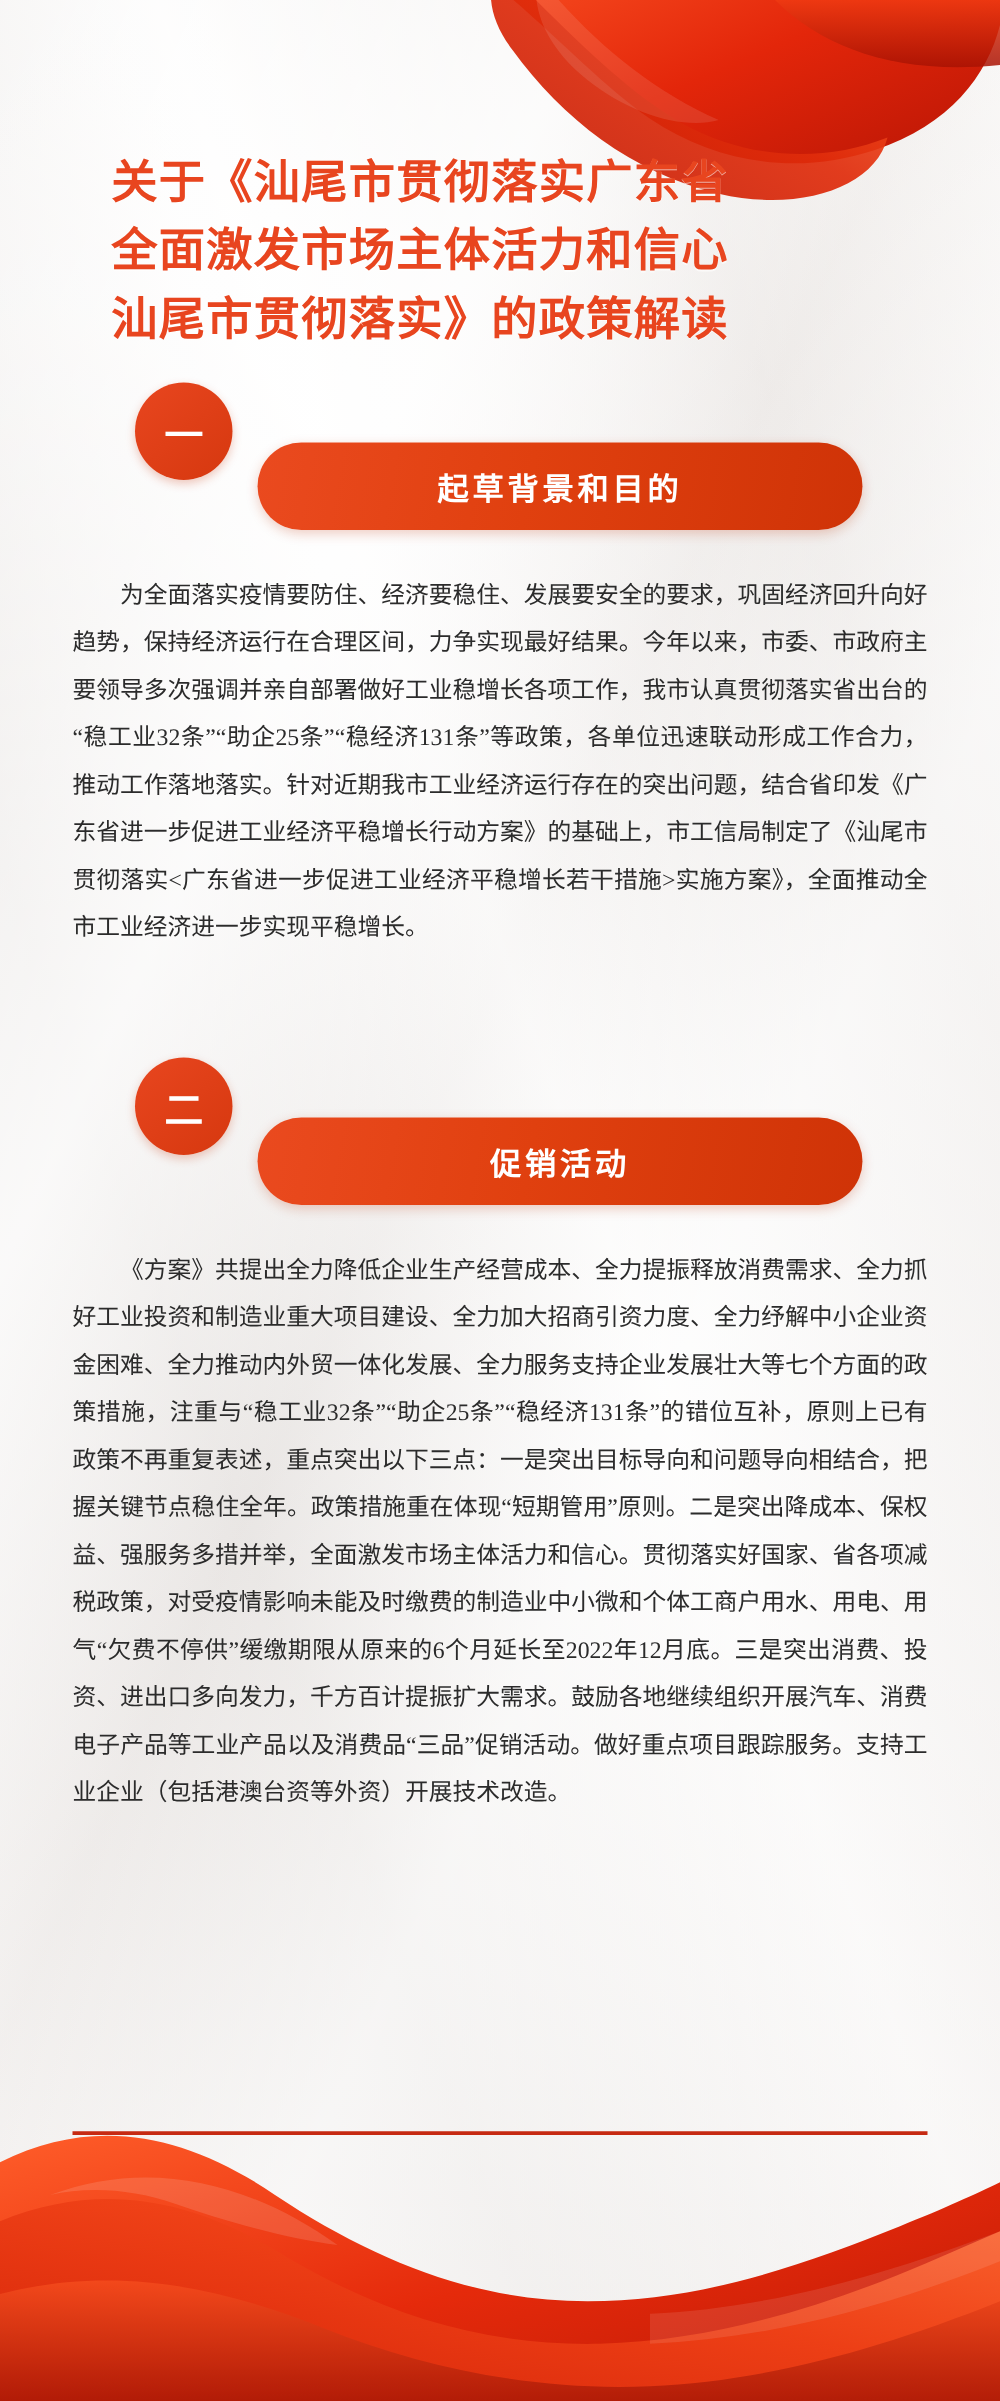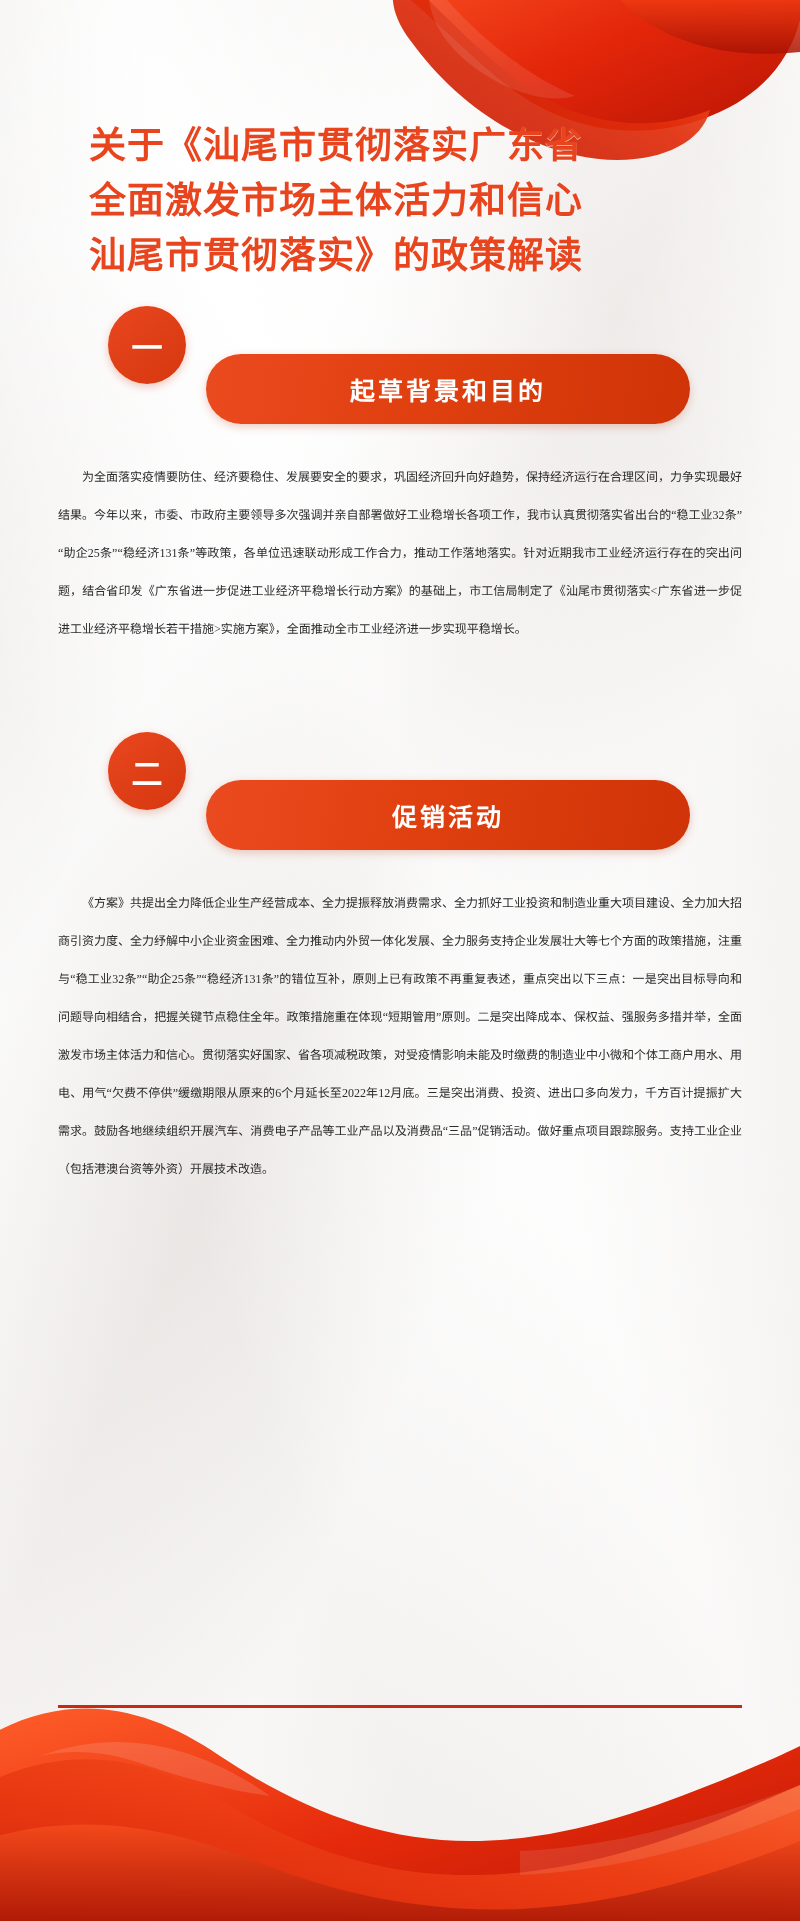--- a/index.html
+++ b/index.html
@@ -107,21 +107,21 @@
     color: #ffffff;
     font-size: 25px;
     font-weight: bold;
     letter-spacing: 3px;
   }
 
   
   .para {
     width: 800px;
     padding: 0 58px;
-    font-size: 12px;
+    font-size: 19px;
     line-height: 38px;
     color: #2b2b2b;
     text-align: justify;
     text-justify: inter-ideograph;
     text-indent: 2em;
     font-family: "Liberation Serif", "DejaVu Serif", serif;
   }
 
   .divider {
     position: absolute;

